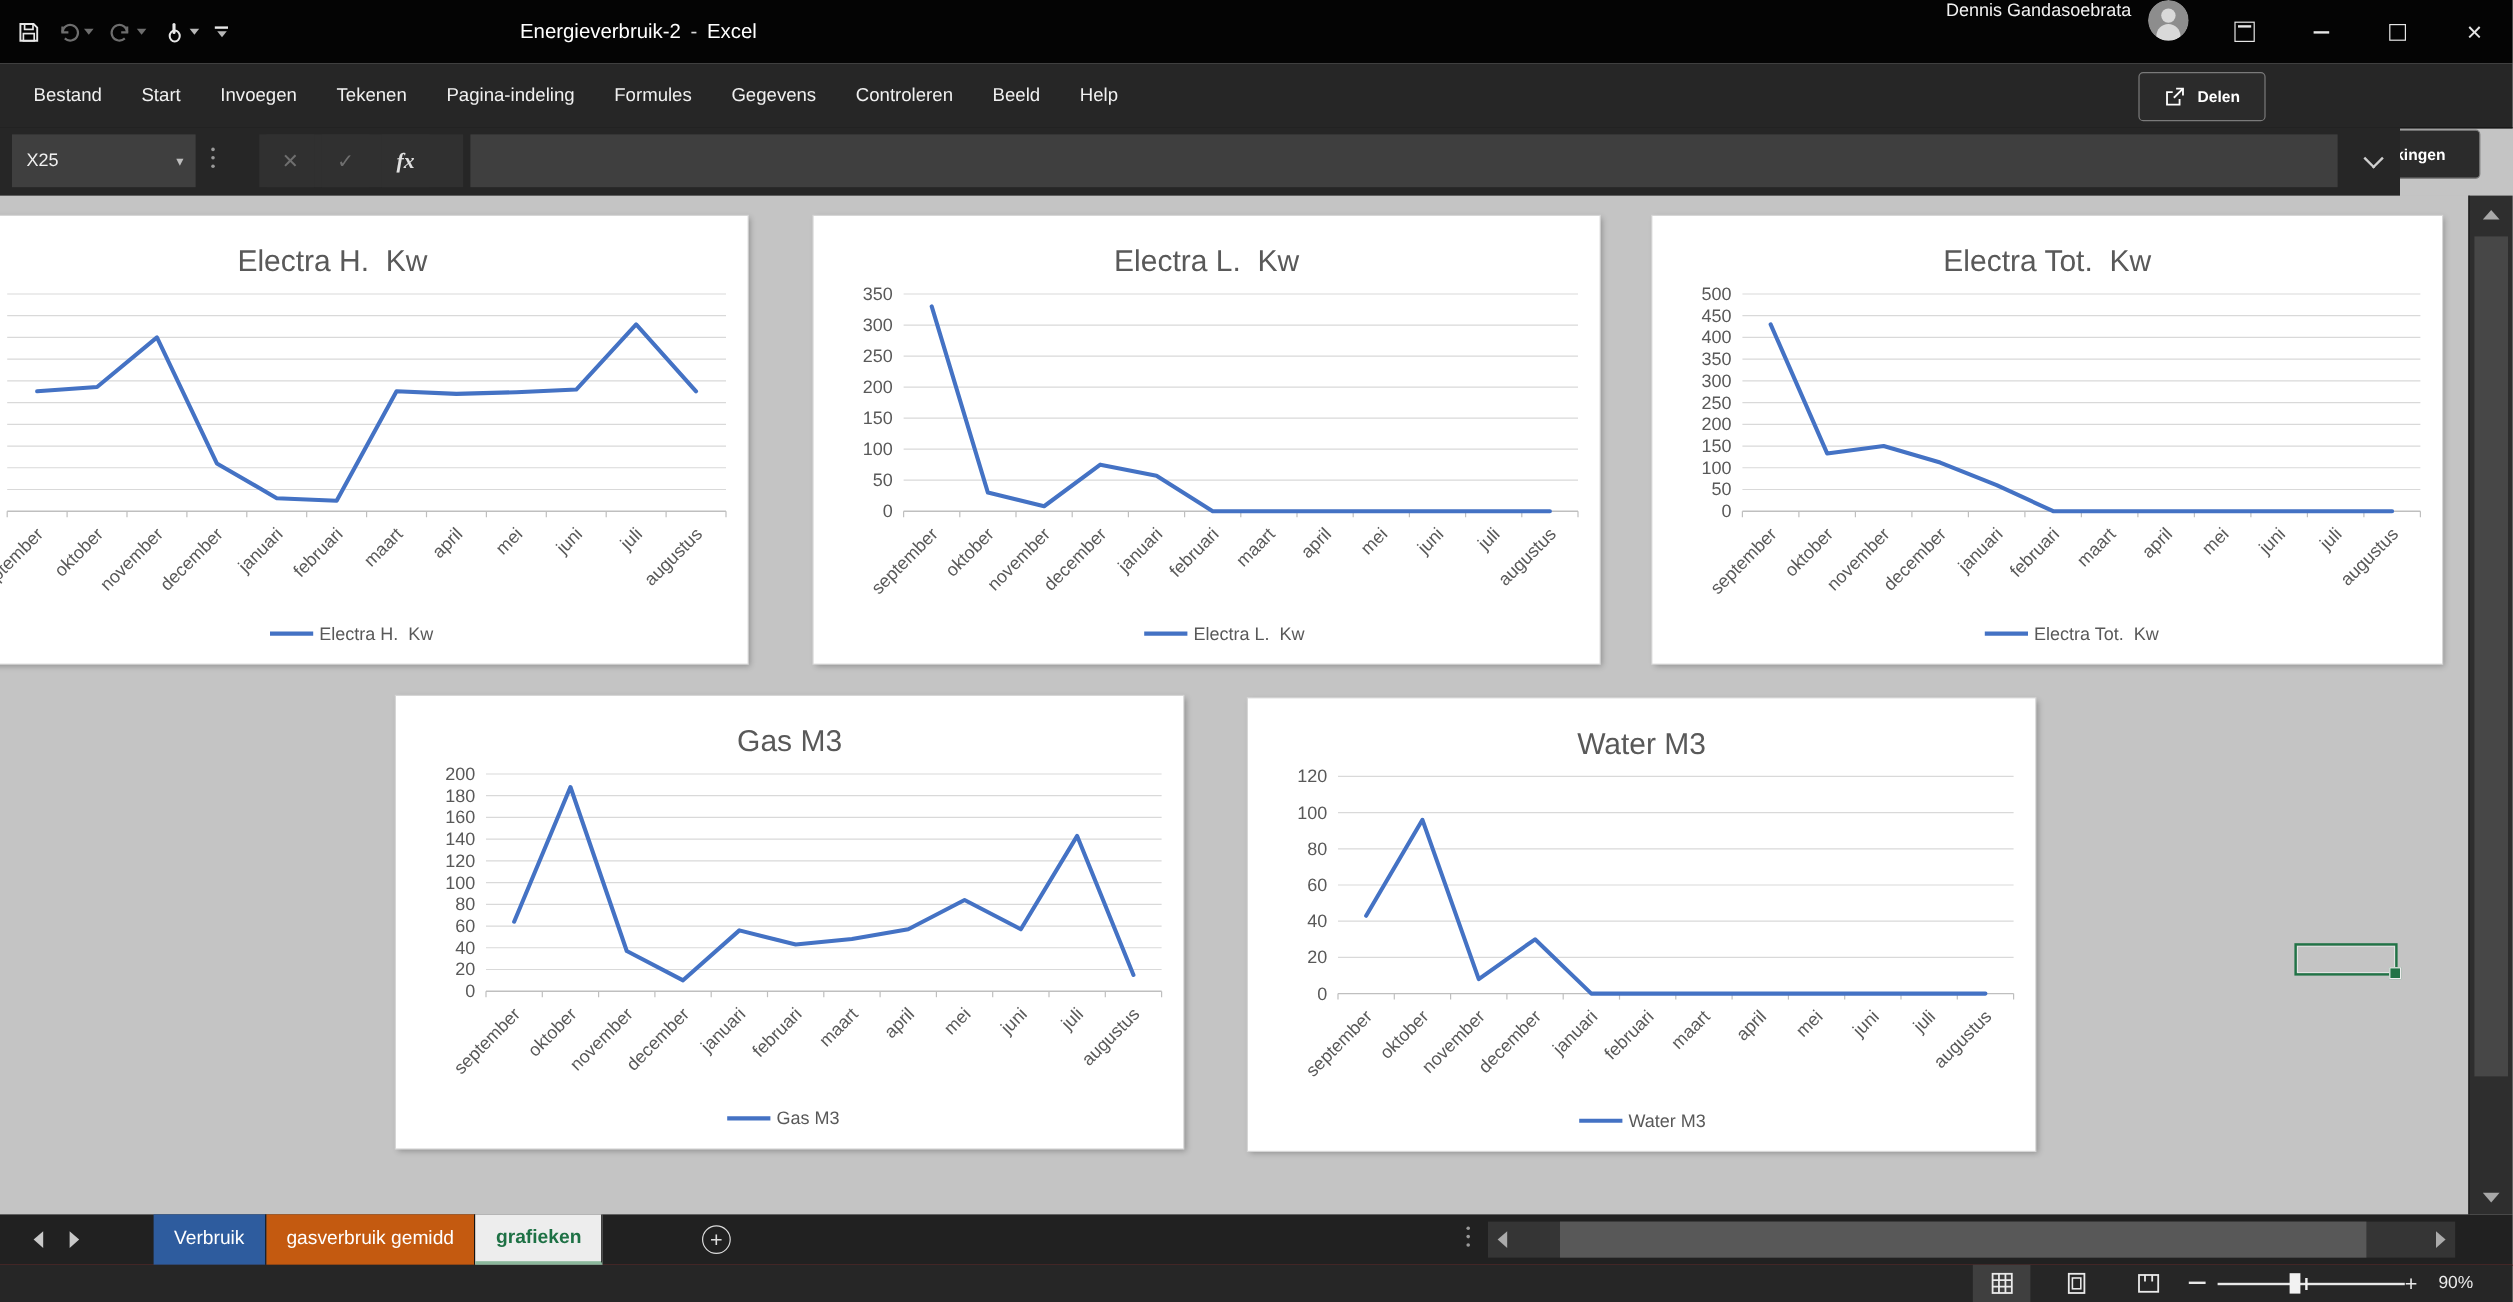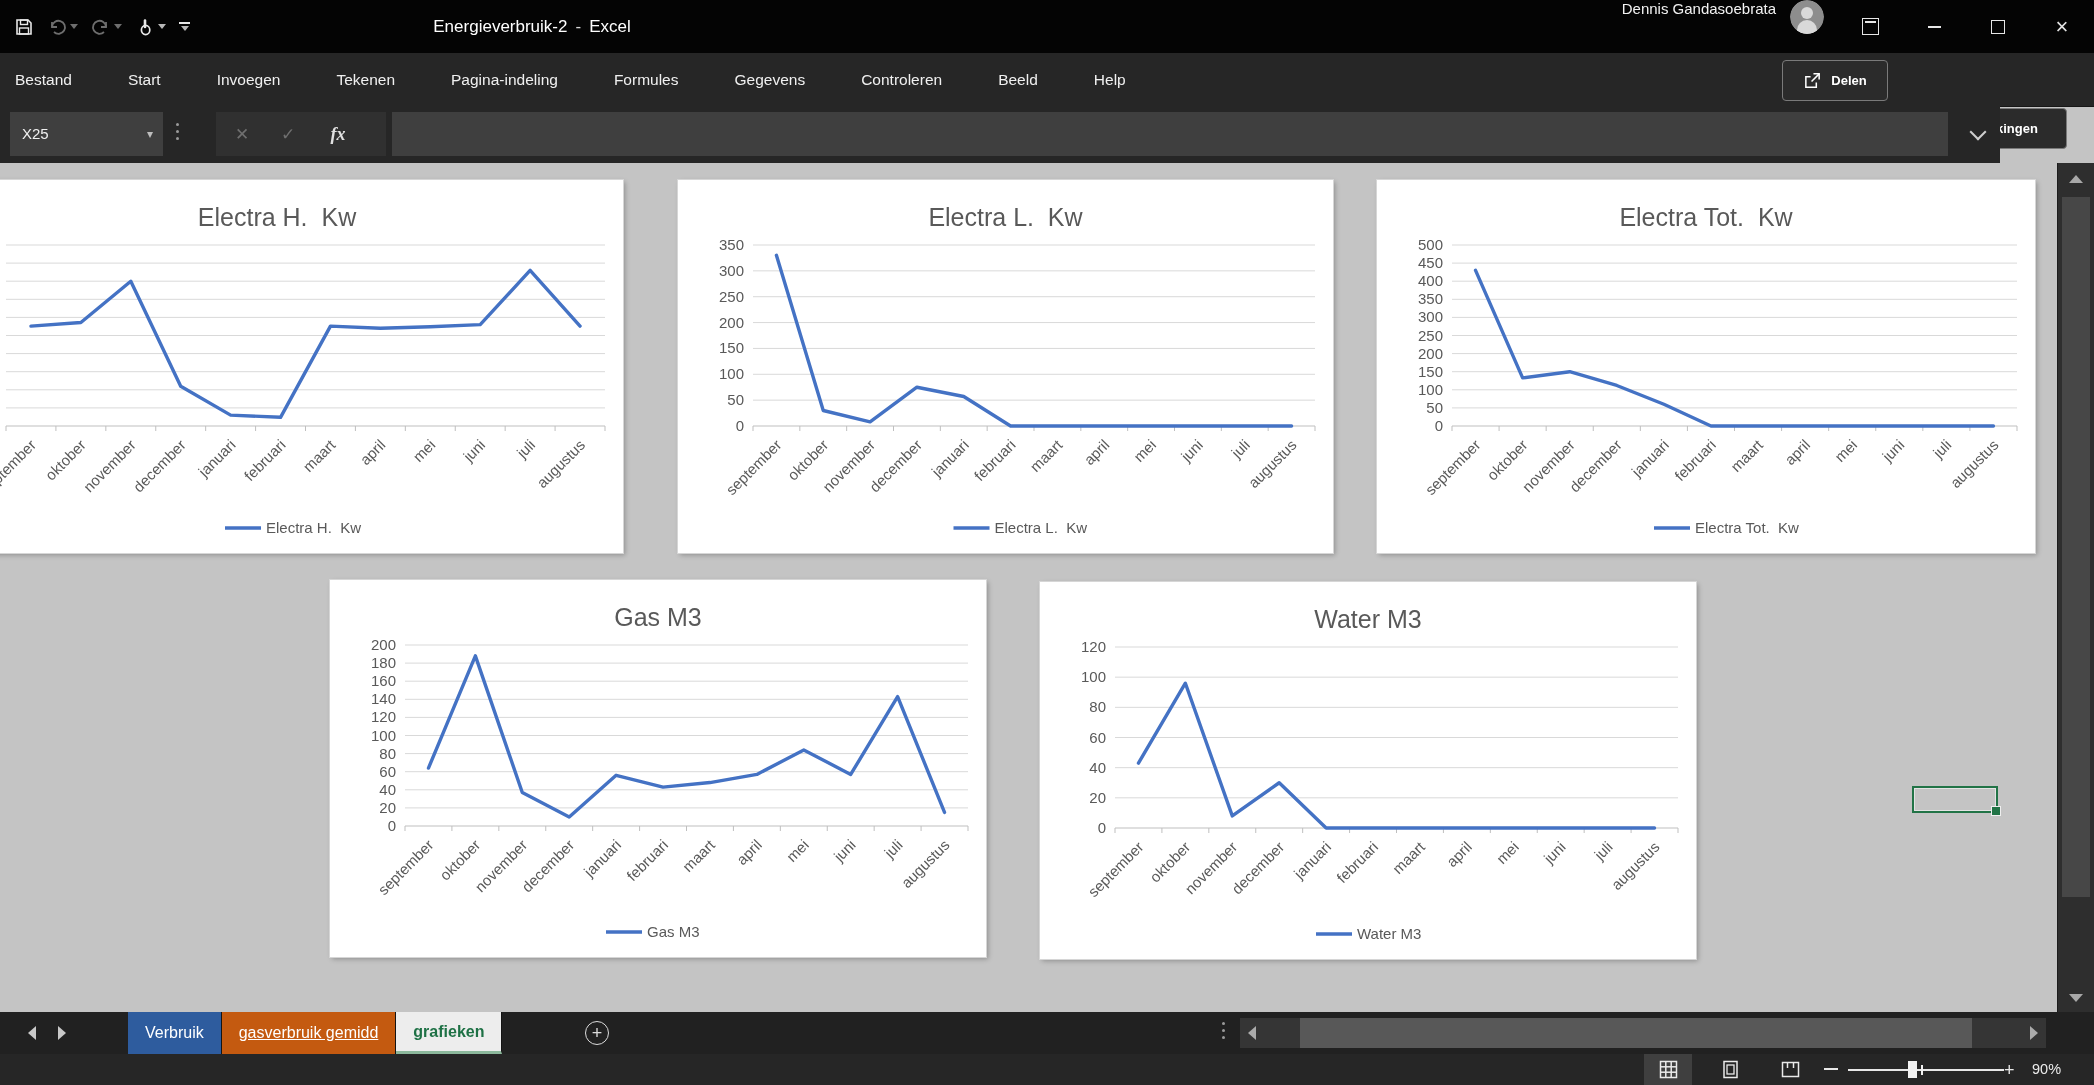--- a/index.html
+++ b/index.html
@@ -25,21 +25,21 @@
   .avatar{width:34px;height:34px;border-radius:50%;overflow:hidden;margin-right:14px;}
   .winbtn{width:64px;height:53px;display:flex;align-items:center;justify-content:center;color:#e6e6e6;}
   .ic-min{width:13px;height:0;border-top:2px solid #e6e6e6;}
   .ic-max{width:12px;height:12px;border:1.6px solid #e6e6e6;}
   .ic-close{font-size:22px;line-height:22px;color:#e6e6e6;}
   .ic-ribopt{width:15px;height:15px;border:1.5px solid #e6e6e6;position:relative;}
   .ic-ribopt::after{content:"";position:absolute;left:2px;right:2px;top:2px;border-top:2px solid #e6e6e6;}
 
   
   .ribbonbar{position:absolute;left:0;top:53px;width:2094px;height:53px;background:#262626;border-bottom:1px solid #161616;}
-  .rtabs{position:absolute;left:2px;top:0;height:53px;display:flex;align-items:center;gap:30px;}
+  .rtabs{position:absolute;left:15px;top:0;height:53px;display:flex;align-items:center;gap:7px;}
   .rtab{color:#f0f0f0;font-size:15.5px;padding:0 13px;line-height:53px;white-space:nowrap;}
   .rbtn{position:absolute;top:7px;height:39px;display:flex;align-items:center;justify-content:center;gap:9px;
         border:1px solid #7a7a7a;border-radius:4px;color:#ffffff;font-size:13px;font-weight:bold;background:#2b2b2b;}
   .btn-delen{left:1782px;width:104px;}
   .btn-opm{left:1897px;width:168px;margin-top:48px;}
 
   
   .formulabar{position:absolute;left:0;top:106px;width:2000px;height:57px;background:#262626;border-bottom:2px solid #0f0f0f;}
   .namebox{position:absolute;left:10px;top:6px;width:153px;height:44px;background:#3f3f3f;color:#f0f0f0;
            font-size:15px;line-height:44px;padding-left:12px;box-sizing:border-box;}
@@ -498,21 +498,21 @@
     <span class="tri tri-up"></span>
     <div class="vthumb"></div>
     <span class="tri tri-dn"></span>
   </div>
 
   <div class="tabbar">
     <span class="tri tnav tnav-l"></span>
     <span class="tri tnav tnav-r"></span>
     <div class="stabs">
         <div class="stab" style="background: rgb(46, 92, 158); color: rgb(255, 255, 255);">Verbruik</div>
-        <div class="stab" style="background: rgb(196, 90, 16); color: rgb(255, 255, 255); text-decoration: underline;">gasverbruik gemidd</div>
+        <div class="stab" style="background: rgb(196, 90, 16); color: rgb(255, 255, 255);">gasverbruik gemidd</div>
         <div class="stab active" style="background: rgb(237, 237, 237); color: rgb(30, 113, 69);">grafieken</div>
       </div>
     <div class="addsheet"><span>+</span></div>
     <div class="hdots">
         <i></i>
         <i></i>
         <i></i>
       </div>
     <div class="hscroll">
       <span class="harrow-l"></span>

